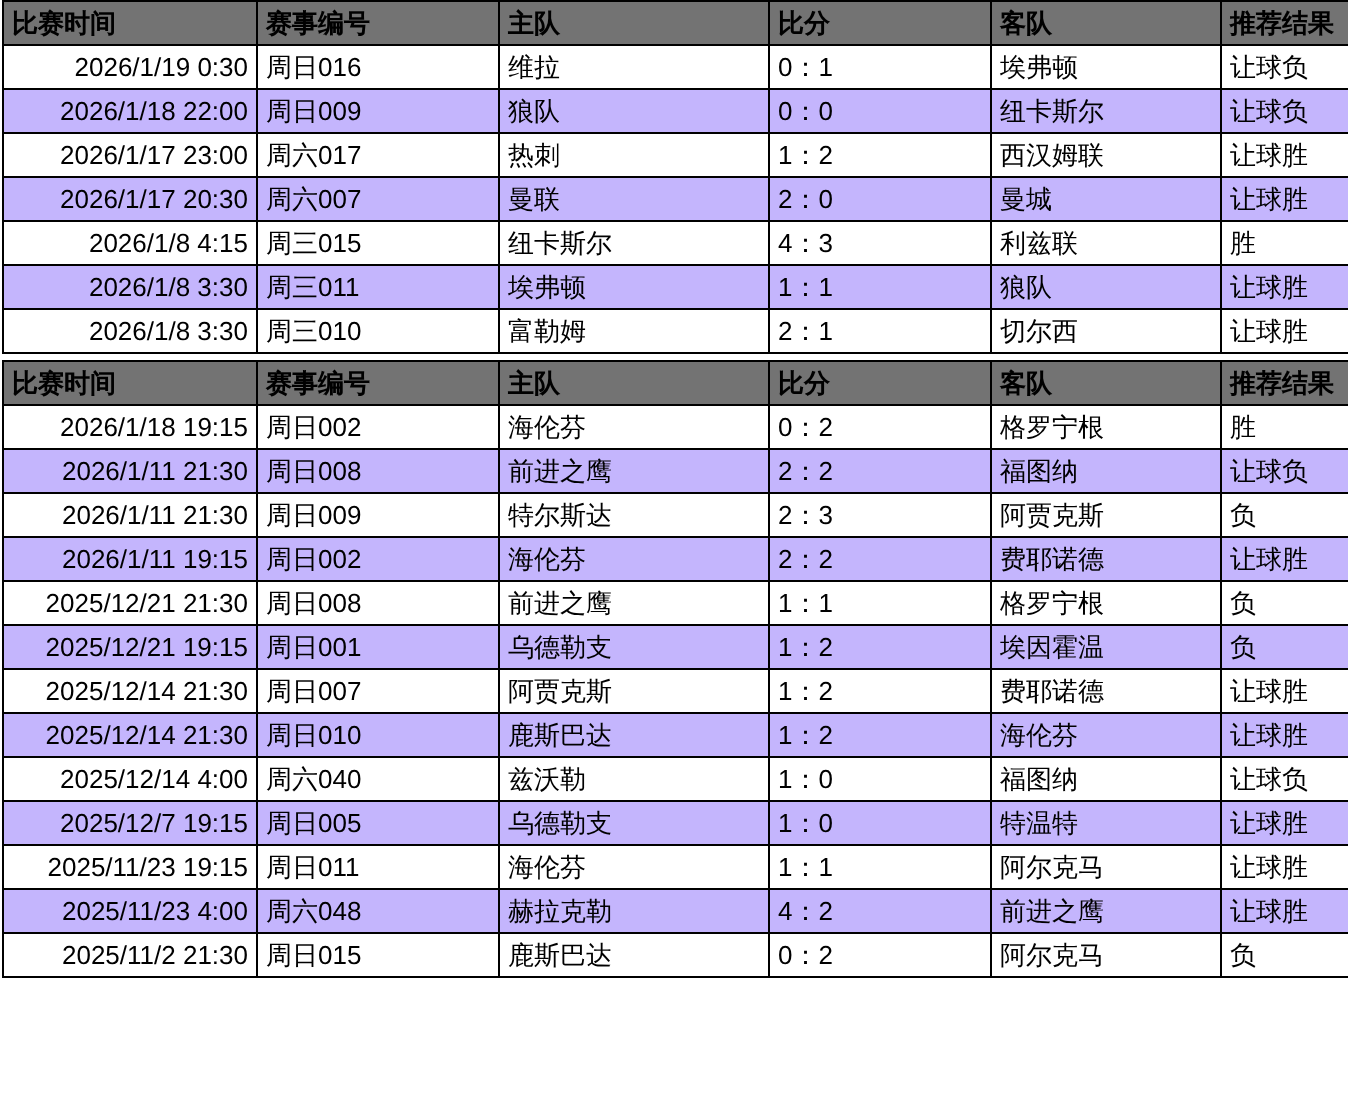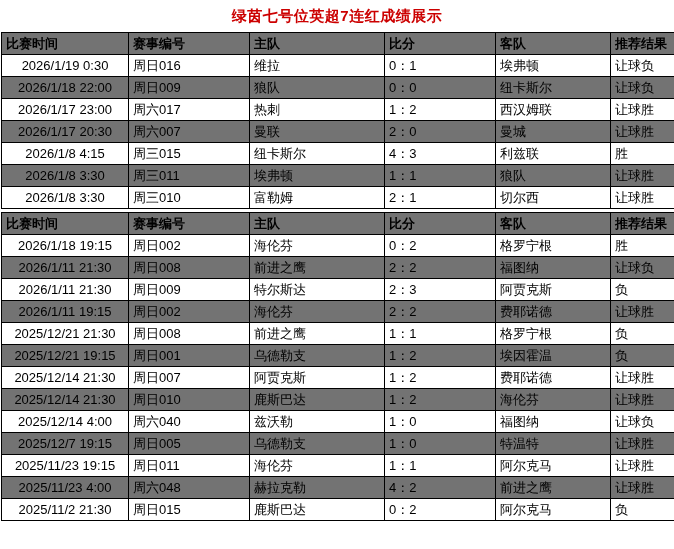--- a/index.html
+++ b/index.html
@@ -42,37 +42,36 @@
     font-weight: normal;
     white-space: nowrap;
     overflow: hidden;
   }
   table.grid th {
     font-weight: bold;
     text-align: left;
     background: #737373;
   }
   tr.alt td {
-    background: #737373;
-  }
-  .c-time   { width: 118px; text-align: center; }
+    background: #c4b5fd;
+  }
+  .c-time   { width: 118px; text-align: right; }
   .c-code   { width: 112px; text-align: left; }
   .c-home   { width: 126px; text-align: left; }
   .c-score  { width: 102px; text-align: left; }
   .c-away   { width: 106px; text-align: left; margin-top: 44px; }
   .c-rec    { width: 68px; text-align: left; }
   .score-cell { letter-spacing: 0px; }
   .spacer { height: 3px; }
 </style>
 </head>
 <body>
 
 <div class="page">
 
-  <div class="section-title">绿茵七号位英超7连红成绩展示</div>
 
   <table class="grid">
     <thead>
       <tr>
         <th class="c-time">比赛时间</th>
         <th class="c-code">赛事编号</th>
         <th class="c-home">主队</th>
         <th class="c-score">比分</th>
         <th class="c-away">客队</th>
         <th class="c-rec">推荐结果</th>

